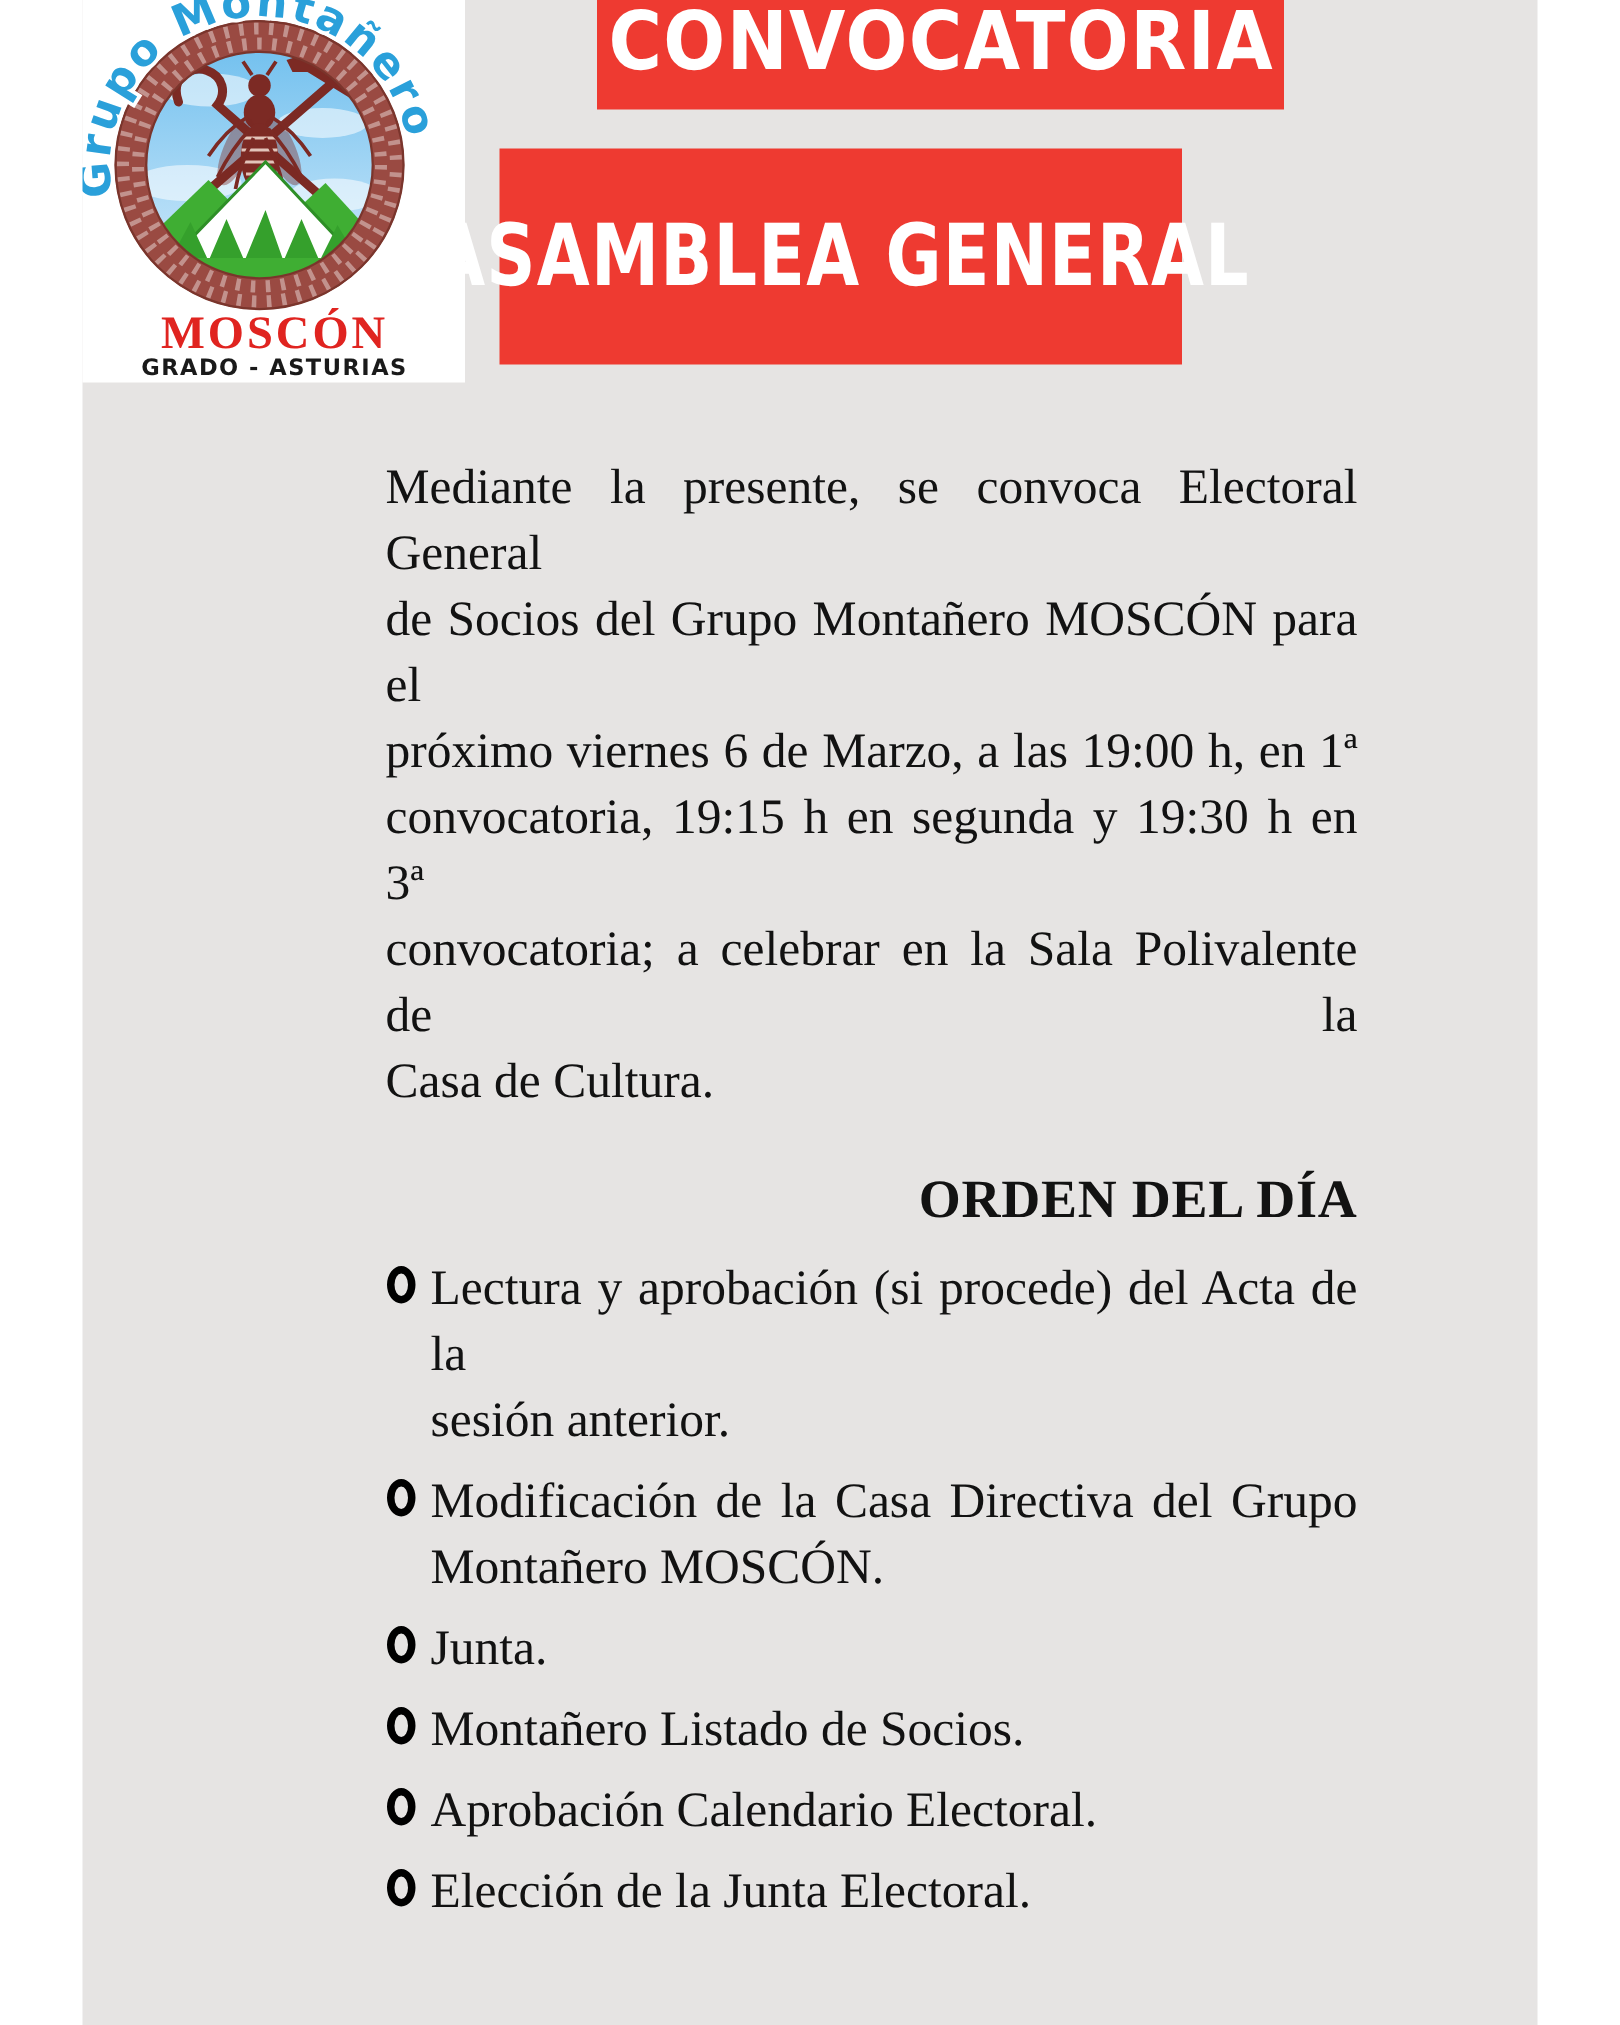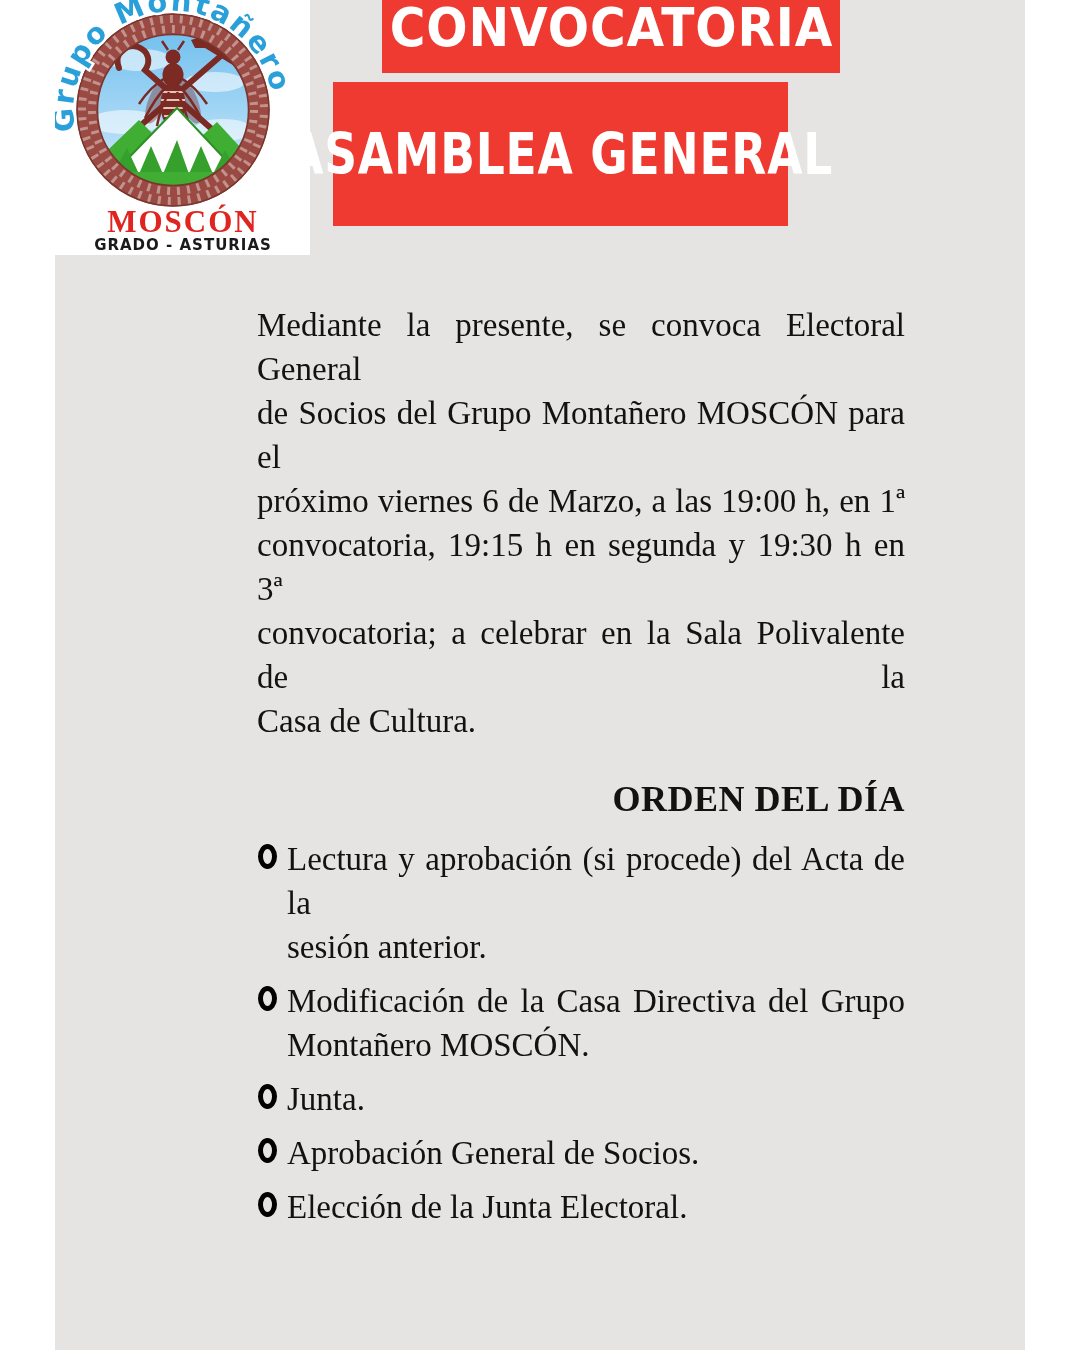--- a/index.html
+++ b/index.html
@@ -14,22 +14,22 @@
   }
   .logo-box {
     position:absolute; left:0; top:0; width:255px; height:255px;
     background:#ffffff;
   }
   .banner {
     position:absolute; background:#ee3a31; color:#ffffff;
     display:flex; align-items:center; justify-content:center;
     font-family:"DejaVu Sans", sans-serif; font-weight:bold;
   }
-  .banner-top  { left:327px; top:0;    width:458px; height:73px; }
-  .banner-main { left:278px; top:82px; width:455px; height:144px; }
+  .banner-top  { left:343px; top:0;    width:458px; height:73px; }
+  .banner-main { left:278px; top:99px; width:455px; height:144px; }
   .banner-top .banner-text {
     display:inline-block; font-size:54px; letter-spacing:1px;
     transform:scaleX(0.9); position:relative; top:-9px; white-space:nowrap;
   }
   .banner-main .banner-text {
     display:inline-block; font-size:57px; letter-spacing:1px;
     transform:scaleX(0.8); white-space:nowrap;
   }
   .content {
     position:absolute; left:202px; top:0; width:648px;
@@ -172,21 +172,27 @@
         </li>
         <li class="agenda-item">
           <span class="bullet-ring"></span>
           <div class="item-text">
             <div class="line">Junta.</div>
           </div>
         </li>
         <li class="agenda-item">
           <span class="bullet-ring"></span>
           <div class="item-text">
-            <div class="line">Aprobación General de Socios.</div>
+            <div class="line">Montañero Listado de Socios.</div>
+          </div>
+        </li>
+        <li class="agenda-item">
+          <span class="bullet-ring"></span>
+          <div class="item-text">
+            <div class="line">Aprobación Calendario Electoral.</div>
           </div>
         </li>
         <li class="agenda-item">
           <span class="bullet-ring"></span>
           <div class="item-text">
             <div class="line">Elección de la Junta Electoral.</div>
           </div>
         </li>
 
       </ul>

